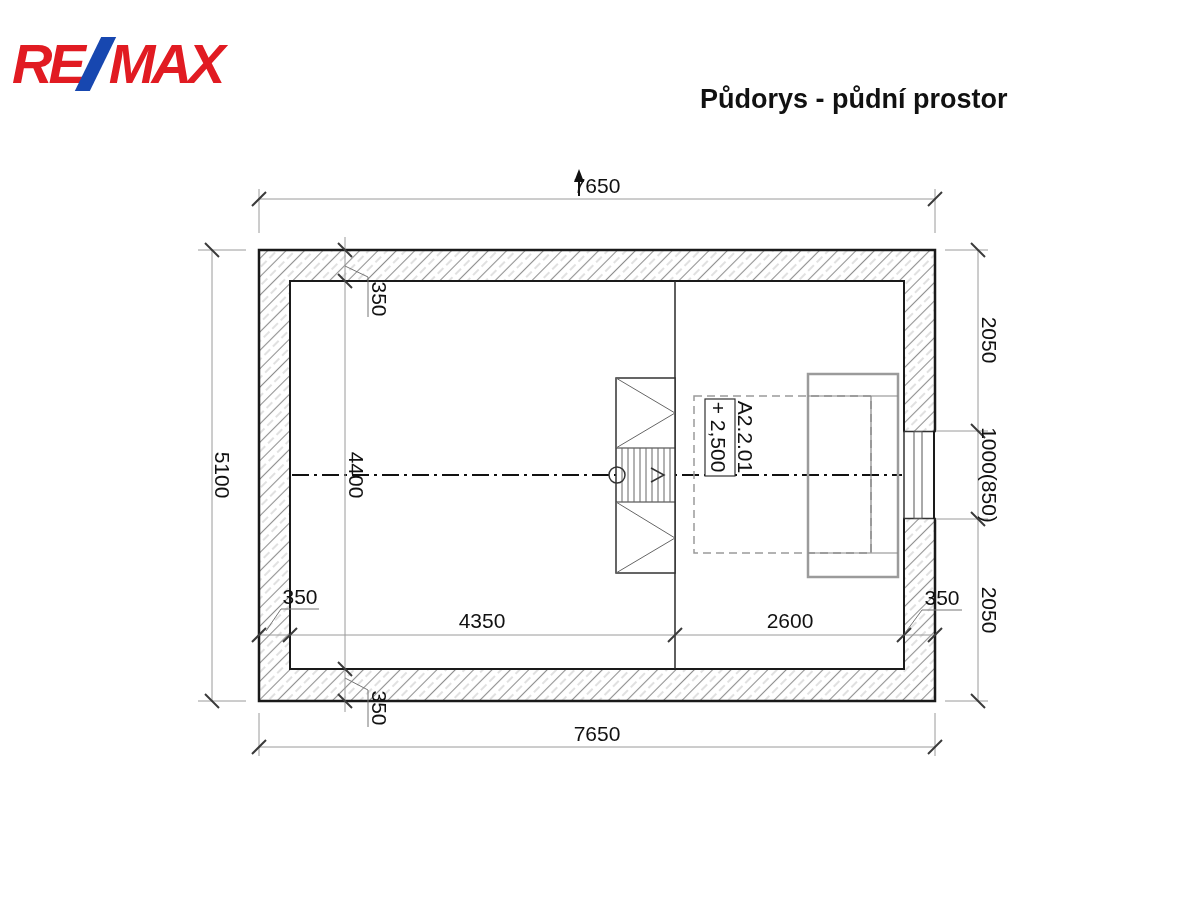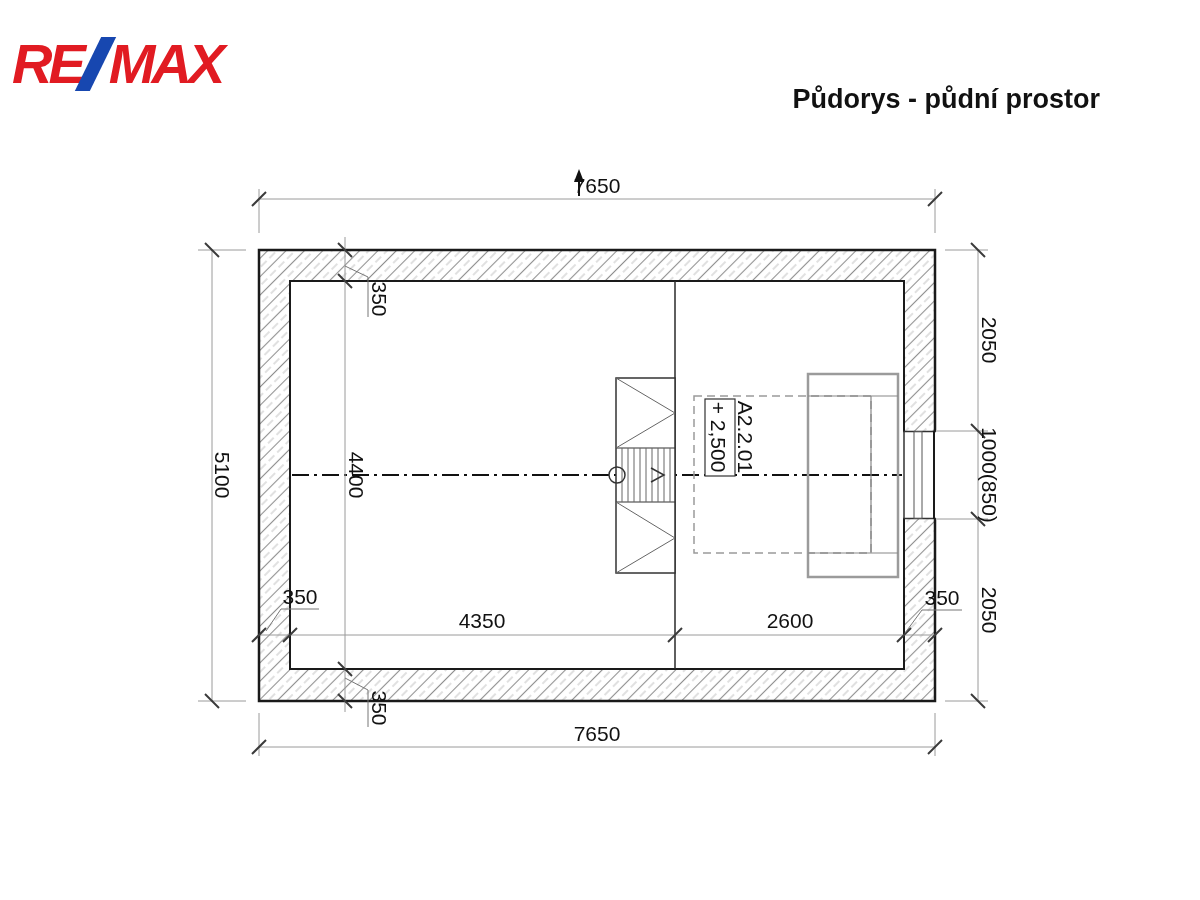--- a/index.html
+++ b/index.html
@@ -3,21 +3,21 @@
 <meta charset="utf-8">
 <style>
   html,body{margin:0;padding:0;background:#ffffff;}
   .page{position:relative;width:1200px;height:900px;background:#fff;overflow:hidden;
         font-family:"Liberation Sans", sans-serif;}
   .logo{position:absolute;left:12px;top:36px;font-style:italic;font-weight:bold;
         font-size:56px;letter-spacing:-4px;white-space:nowrap;line-height:56px;}
   .logo .re,.logo .max{color:#e11b22;}
   .logo .slash{display:inline-block;width:15px;height:54px;background:#1747b0;
         transform:skewX(-26deg);margin:0 6px;vertical-align:-8px;}
-  .title{position:absolute;left:700px;top:84px;width:400px;text-align:right;
+  .title{position:absolute;left:700px;top:84px;width:400px;text-align:left;
         font-weight:bold;font-size:27px;color:#111;}
   svg{position:absolute;left:0;top:0;}
   svg text{font-family:"Liberation Sans", sans-serif;font-size:21px;fill:#111;}
   .dimline{stroke:#9a9a9a;stroke-width:1;}
   .extline{stroke:#9a9a9a;stroke-width:1;}
   .tick{stroke:#3a3a3a;stroke-width:2;}
   .leader{stroke:#777;stroke-width:1;fill:none;}
 </style>
 </head>
 <body>

